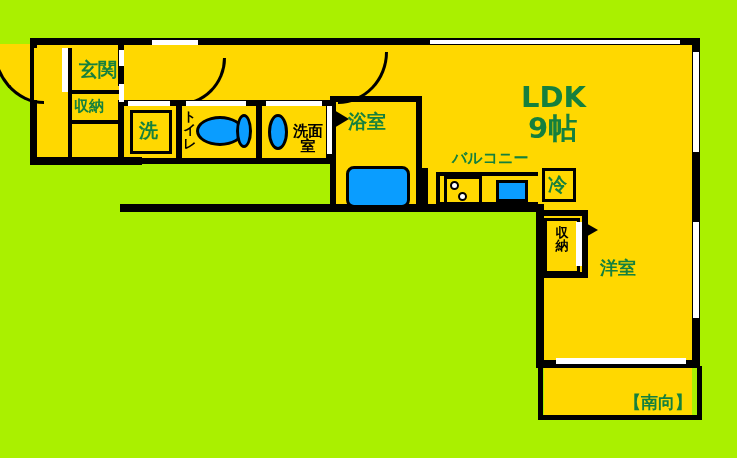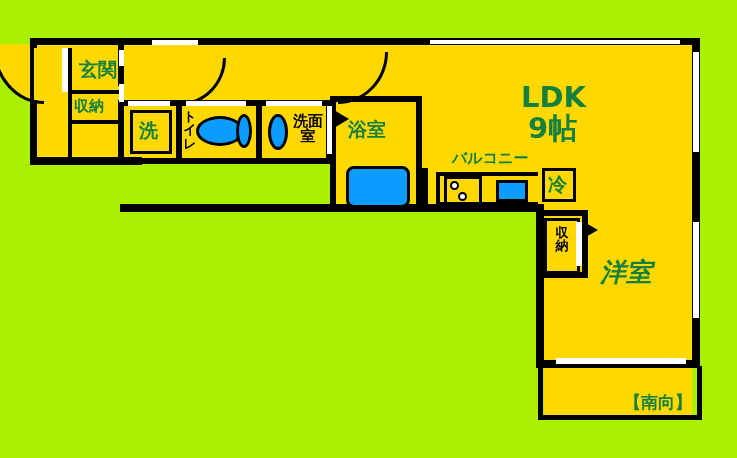--- a/index.html
+++ b/index.html
@@ -77,24 +77,23 @@
     line-height: 1.02;
     text-align: center;
     white-space: normal;
   }
   .lbl-ldk {
     font-size: 29px;
     text-align: center;
     line-height: 1.08;
   }
   .lbl-room {
-    font-size: 26px;
+    font-size: 18px;
     text-align: center;
     line-height: 1.08;
-    font-style: italic;
   }
   .lbl-med { font-size: 19px; }
   .lbl-sm  { font-size: 15px; }
   .lbl-xs  { font-size: 13px; }
   .lbl-bal { font-size: 17px; text-align: center; line-height: 1.15; }
   .arcfill-br {
     position: absolute;
     background: #ffd800;
     border-radius: 0 0 100% 0;
     border-right: 3px solid #000;
@@ -252,23 +251,23 @@
               border-left:14px solid #000;"></div>
 
   <div class="lbl lbl-med" style="left:79px; top:60px;">玄関</div>
 
   <div class="lbl lbl-sm" style="left:74px; top:99px;">収納</div>
 
   <div class="lbl lbl-med" style="left:139px; top:121px;">洗</div>
 
   <div class="lbl-v lbl-xs" style="left:183px; top:110px; width:14px;">トイレ</div>
 
-  <div class="lbl-v lbl-sm" style="left:291px; top:114px; width:34px;">洗面室</div>
-
-  <div class="lbl lbl-med" style="left:348px; top:120px;">浴室</div>
+  <div class="lbl-v lbl-sm" style="left:291px; top:124px; width:34px;">洗面室</div>
+
+  <div class="lbl lbl-med" style="left:348px; top:112px;">浴室</div>
 
   <div class="lbl lbl-sm" style="left:452px; top:151px;">バルコニー</div>
 
   <div class="lbl lbl-med" style="left:548px; top:175px;">冷</div>
 
   <div class="lbl lbl-ldk" style="left:521px; top:82px;">LDK</div>
   <div class="lbl lbl-ldk" style="left:528px; top:113px;">9帖</div>
 
   <div class="lbl lbl-room" style="left:600px; top:258px;">洋室</div>
 

